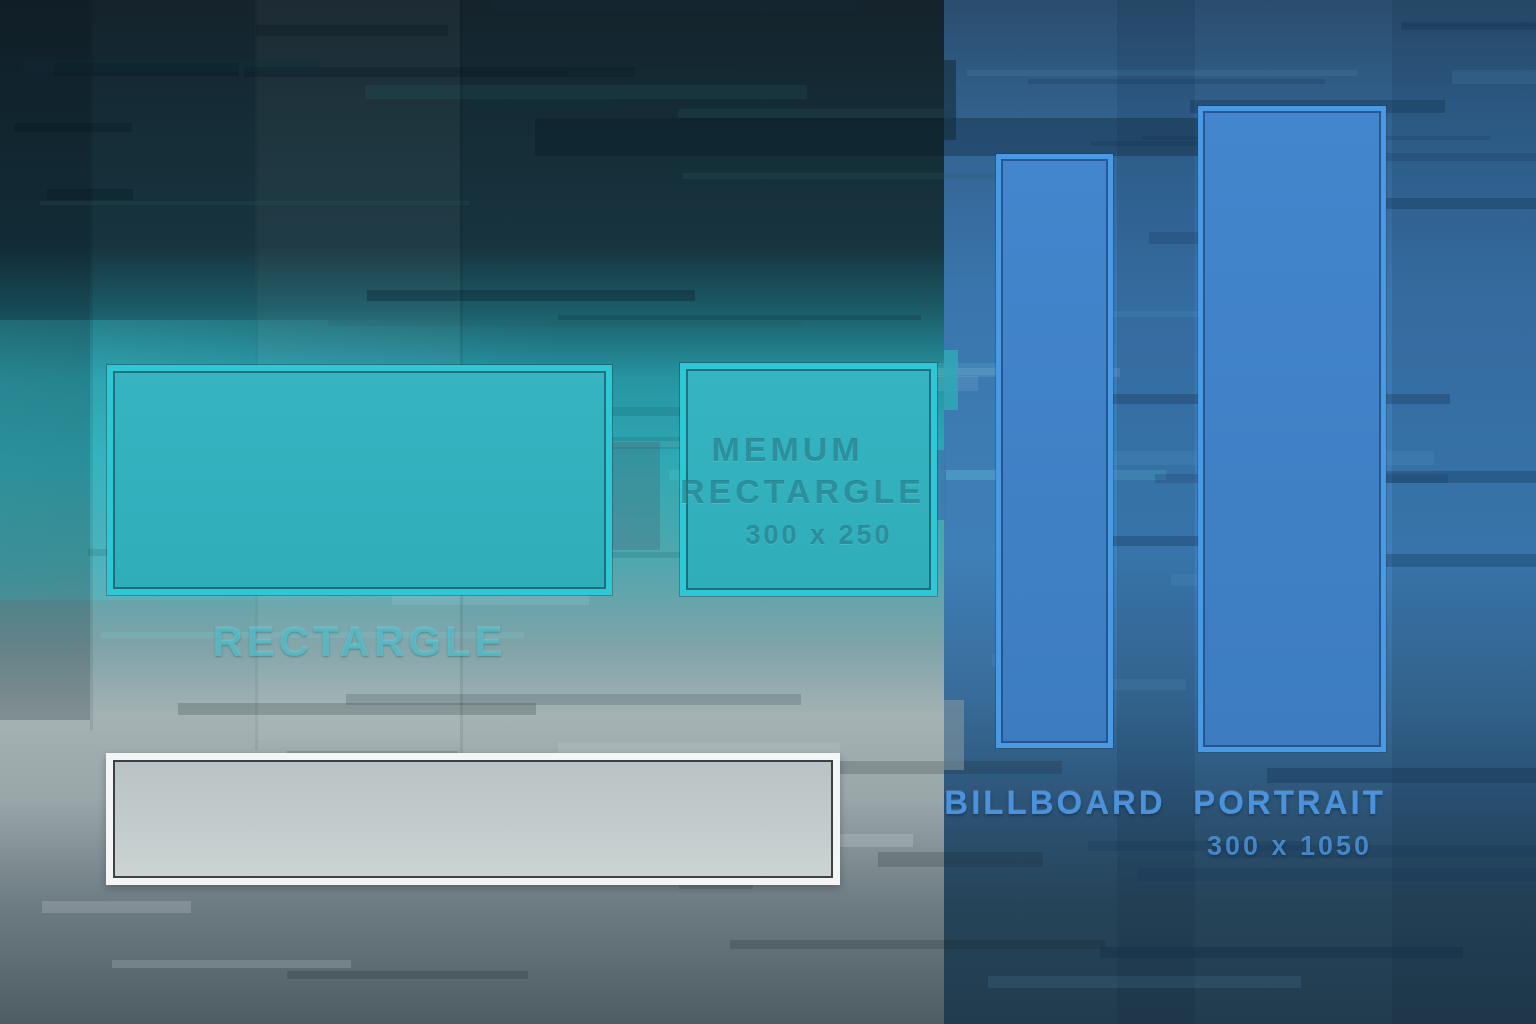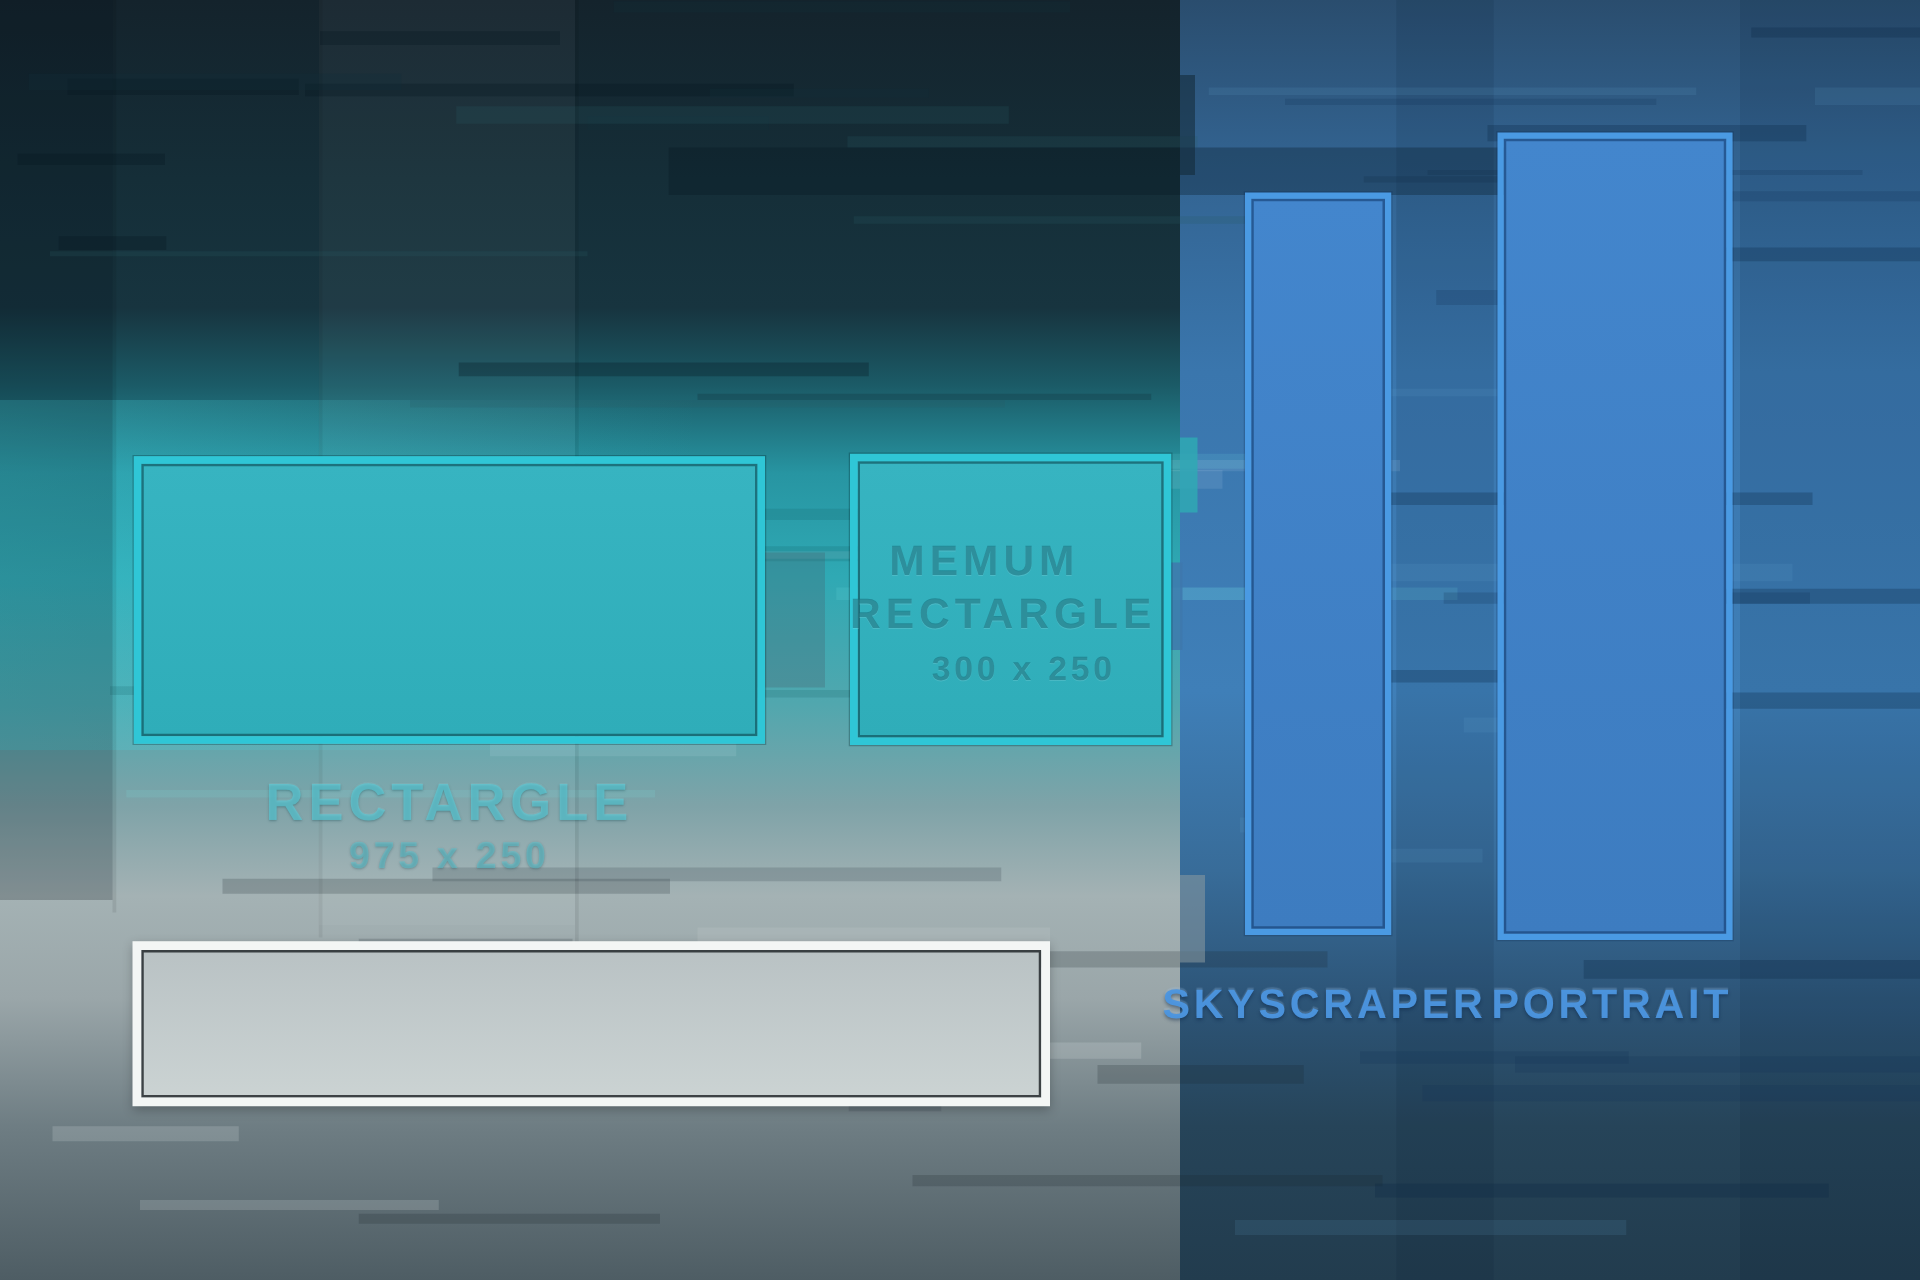--- a/index.html
+++ b/index.html
@@ -181,24 +181,24 @@
       <div class="layer" style="left: 944px; top: 60px; width: 12px; height: 80px; background: rgba(18, 40, 52, 0.55);"></div>
     </div>
 
   <div class="ad-box teal-box" id="billboard-box"></div>
   <div class="ad-box teal-box" id="medium-rectangle-box"></div>
   <div class="ad-box white-box" id="leaderboard-box"></div>
   <div class="ad-box blue-box" id="skyscraper-box"></div>
   <div class="ad-box blue-box" id="portrait-box"></div>
 
   <div class="lbl teal-outline" id="billboard-name">RECTARGLE</div>
-  <div class="lbl-size teal-dim" id="billboard-size">975 x 250</div>
 
   <div class="lbl inset-teal" id="medium-name1">MEMUM</div>
   <div class="lbl inset-teal" id="medium-name2">RECTARGLE</div>
   <div class="lbl-size inset-teal" id="medium-size">300 x 250</div>
 
 
-  <div class="lbl blue-outline" id="skyscraper-name">SKYSCRAPER</div>
+  <div class="lbl blue-outline" id="skyscraper-name">BILLBOARD</div>
 
   <div class="lbl blue-outline" id="portrait-name">PORTRAIT</div>
+  <div class="lbl-size blue-dim" id="portrait-size">300 x 1050</div>
 
 </div>
 
 </body></html>

